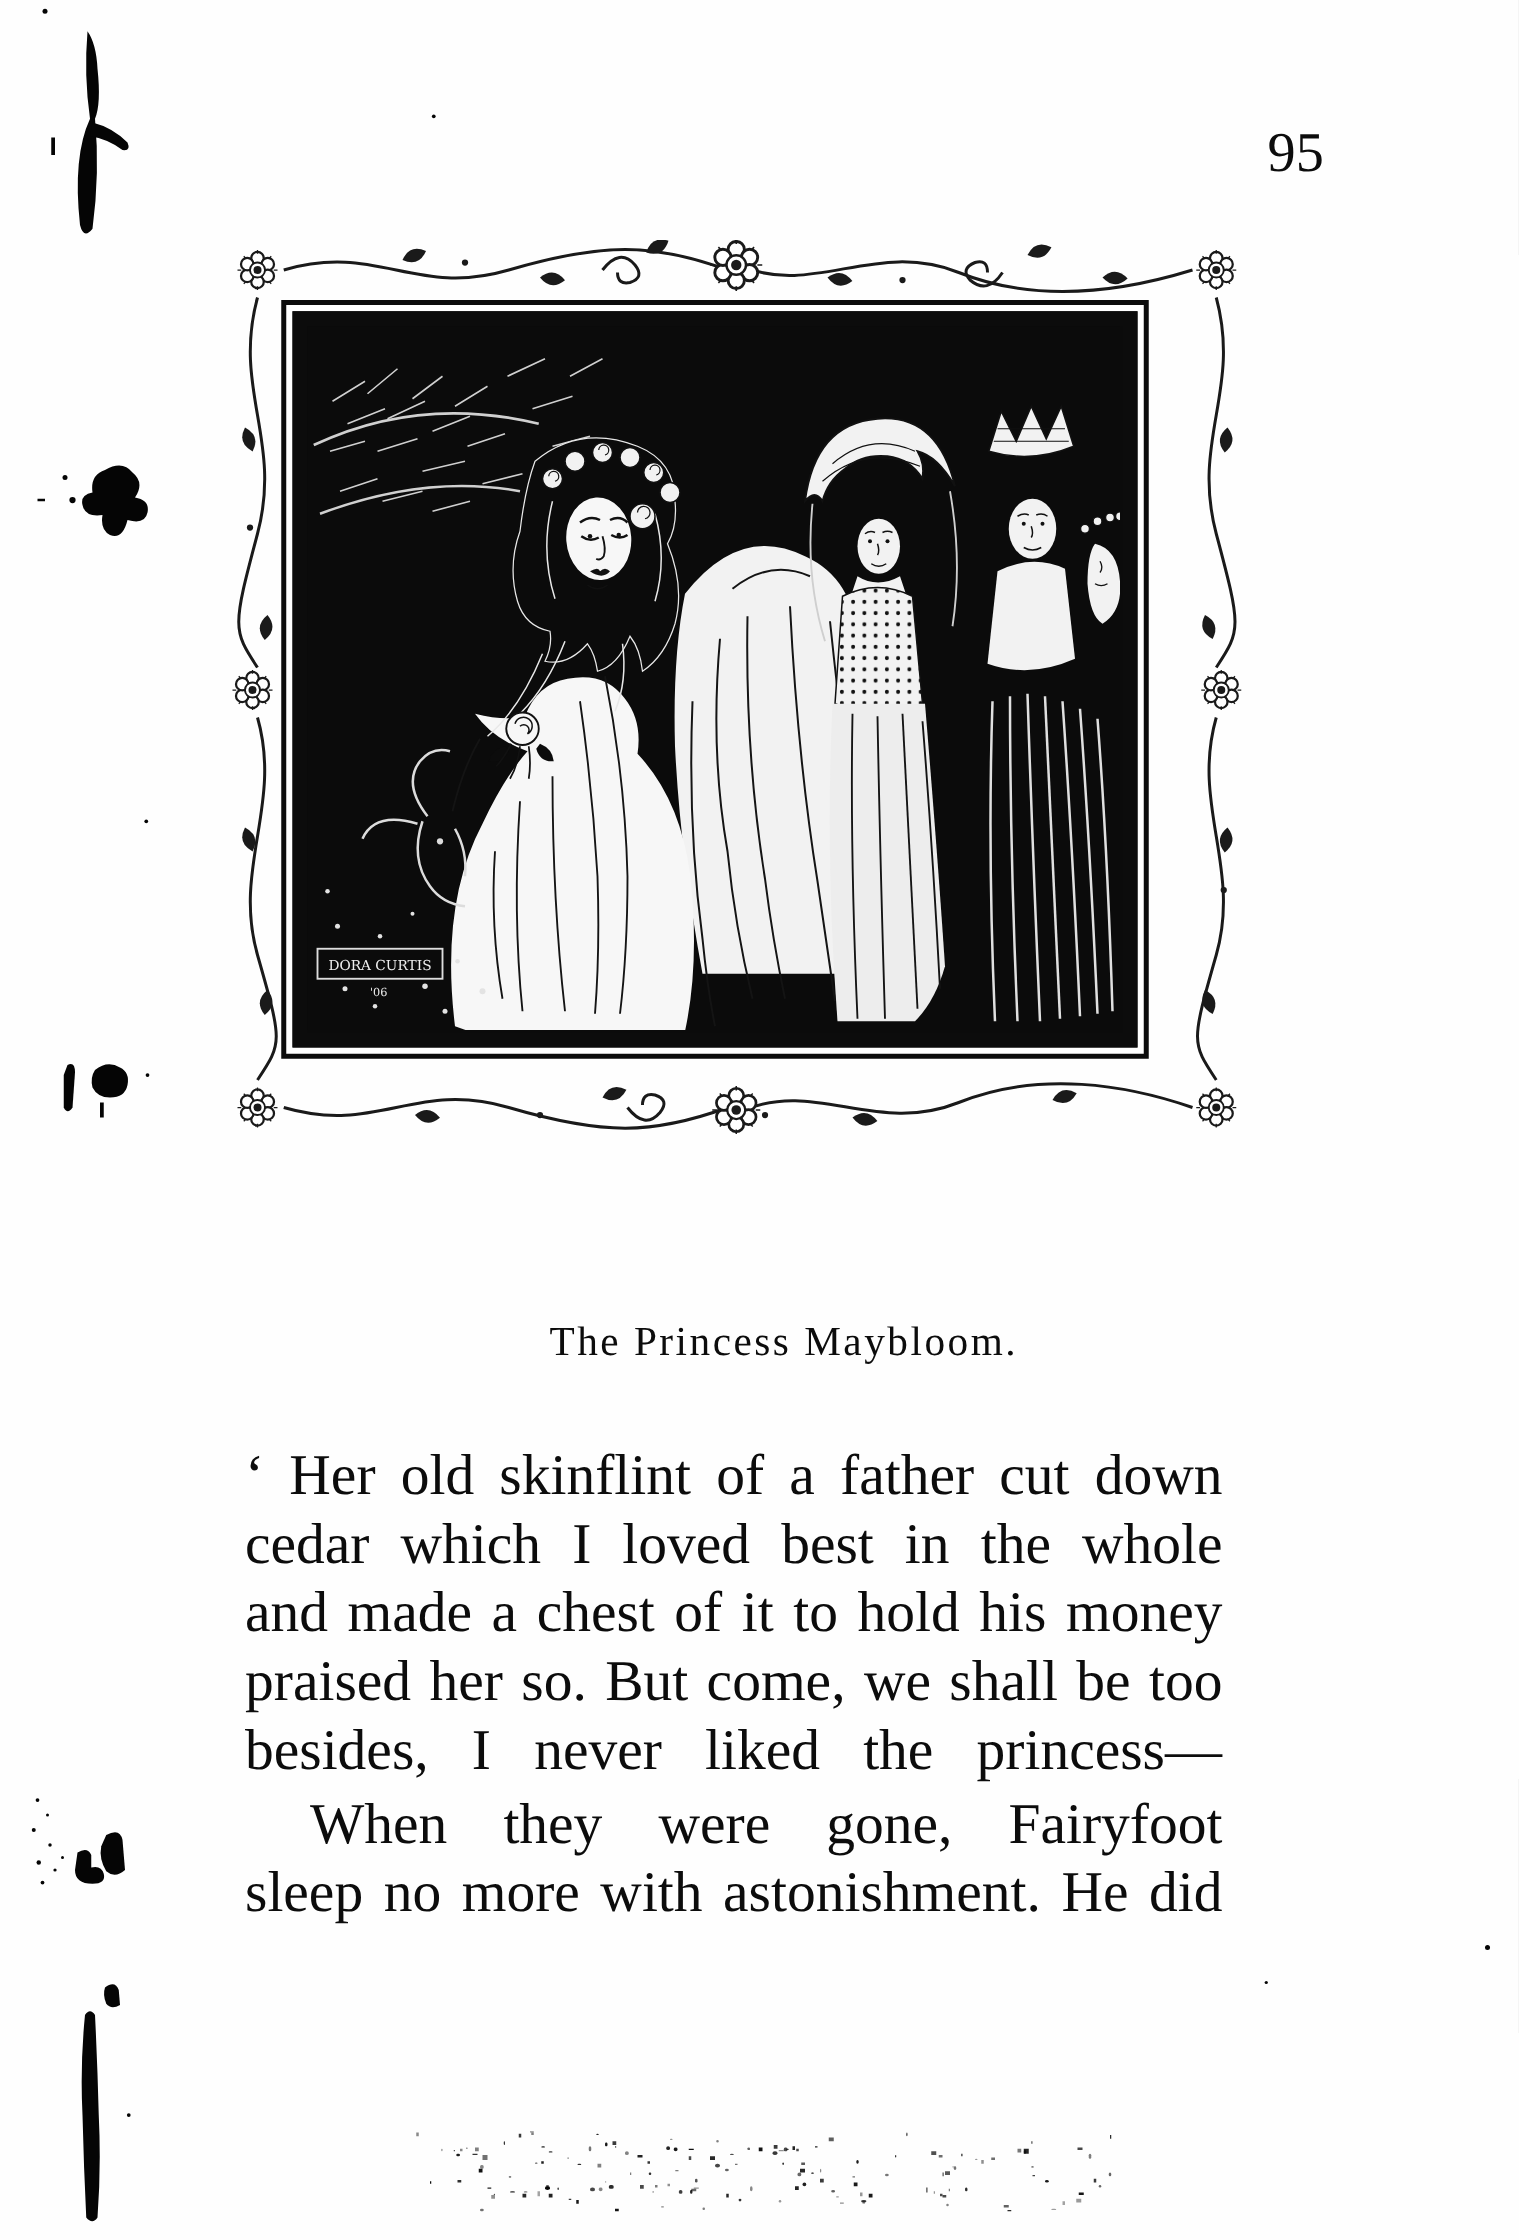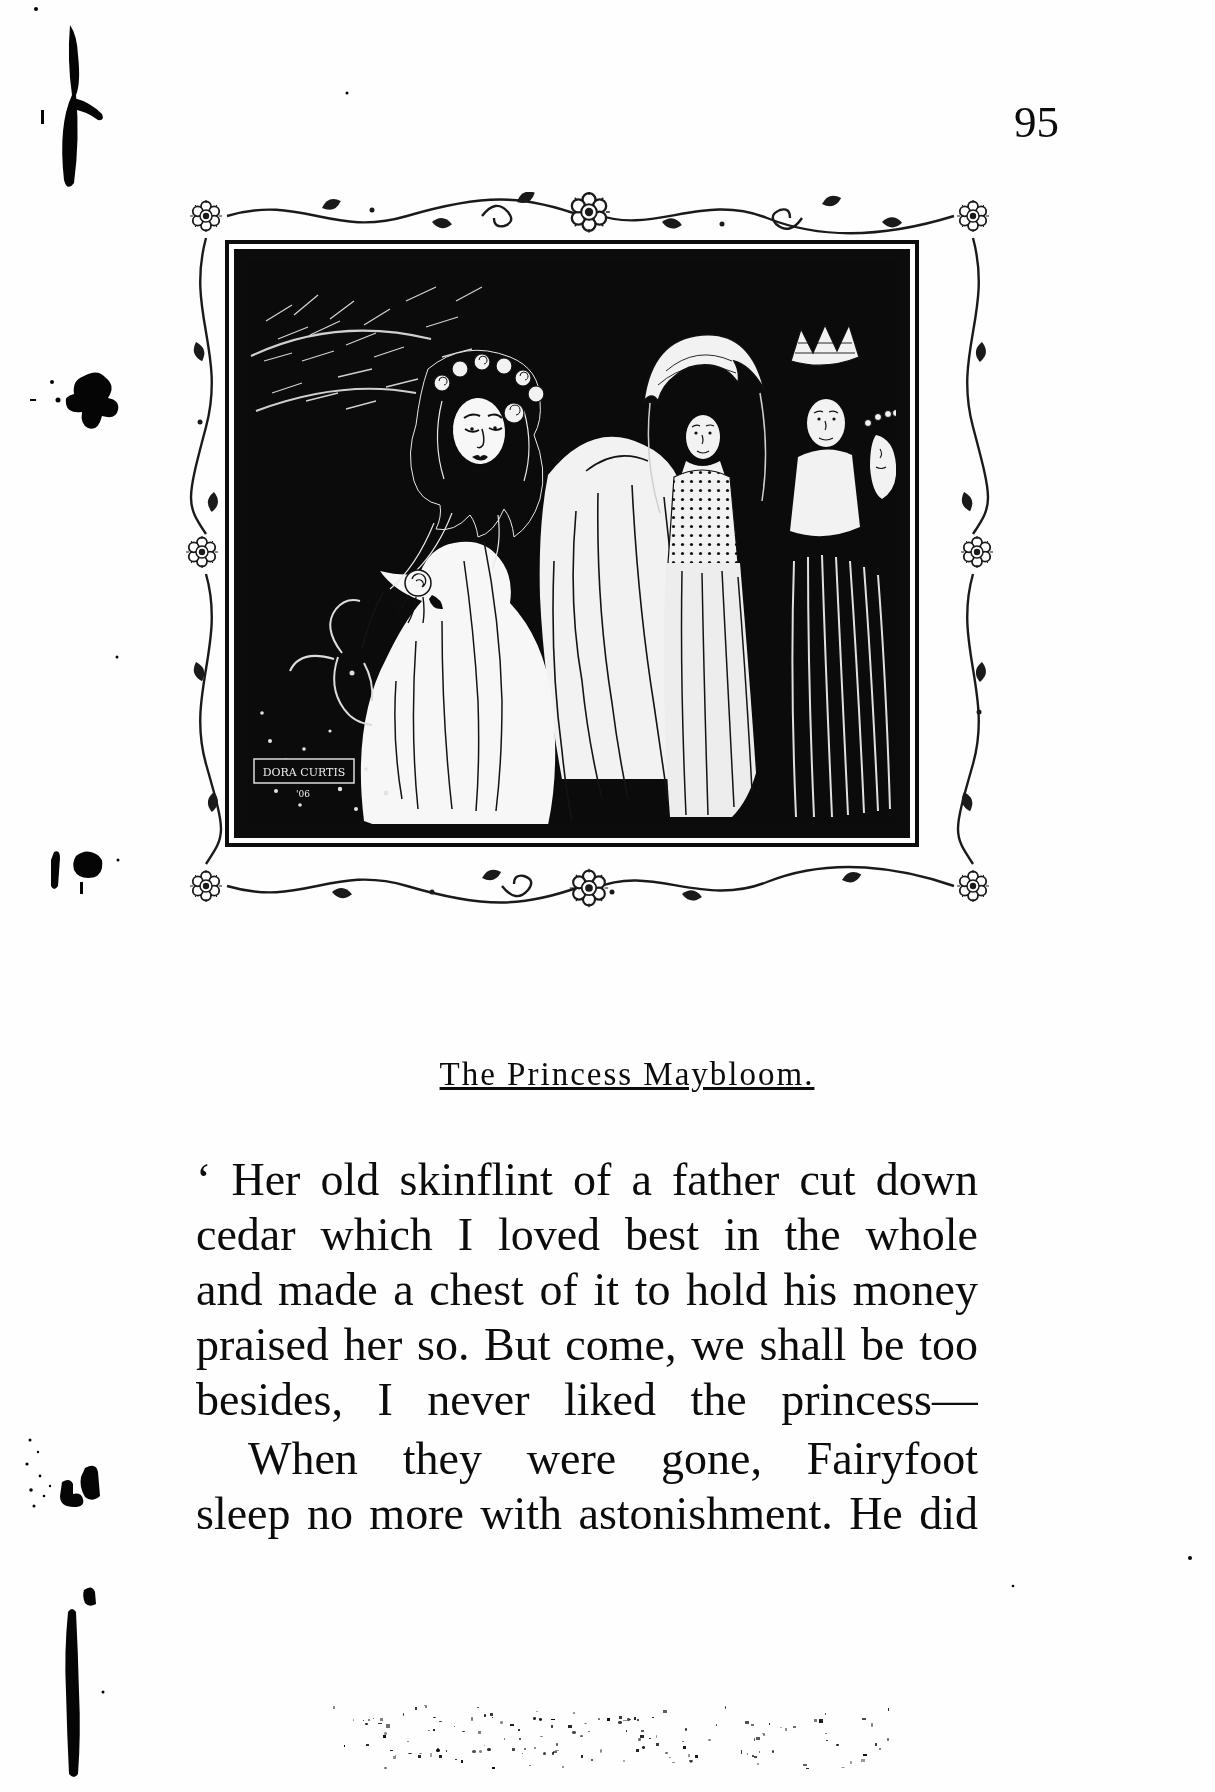--- a/index.html
+++ b/index.html
@@ -11,21 +11,21 @@
   #hdr-page{position:absolute;left:1014px;top:96px;font-size:45px;}
   
   #vine-border{position:absolute;left:182px;top:192px;}
   
   #plate{position:absolute;left:225px;top:240px;width:694px;height:607px;box-sizing:border-box;
          border:4px solid #0c0c0c;padding:5px;background:#fff;}
   #plate-inner{width:100%;height:100%;box-sizing:border-box;border:12px solid #0c0c0c;background:#0b0b0b;}
   #plate-inner svg{display:block;}
   
   #caption{position:absolute;left:280px;top:1056px;width:694px;text-align:center;
-           font-size:33px;letter-spacing:2px;text-decoration:underline;}
+           font-size:33px;letter-spacing:2px;}
   
   #bodytext{position:absolute;left:196px;top:1152px;width:782px;font-size:46px;line-height:55px;}
   .bline{text-align:justify;text-align-last:justify;height:55px;overflow:hidden;word-spacing:2px;}
   .bline.last-left{text-align-last:left;}
   .bline.indent{padding-left:52px;}
   .para2{margin-top:4px;}
   
   #speckles{position:absolute;left:330px;top:1698px;width:570px;height:86px;}
   #speckles i{display:block;position:absolute;}
   

